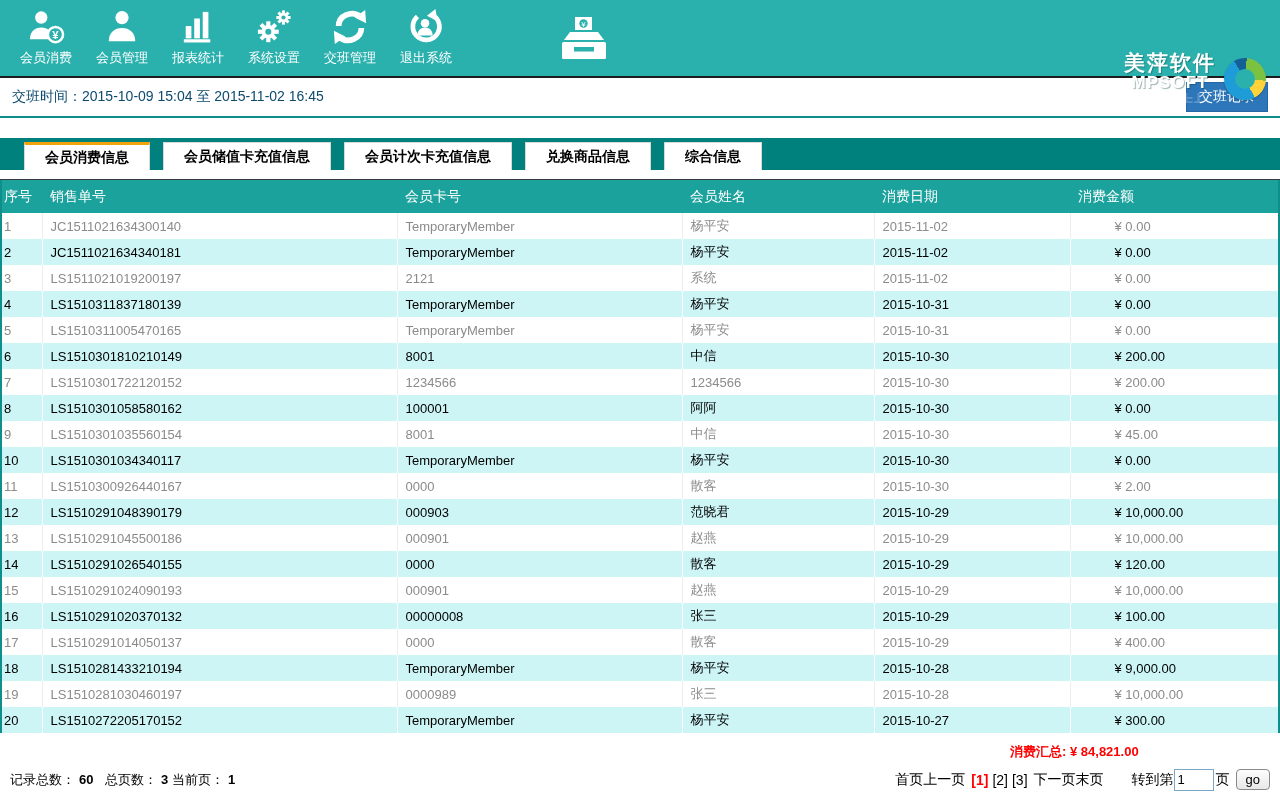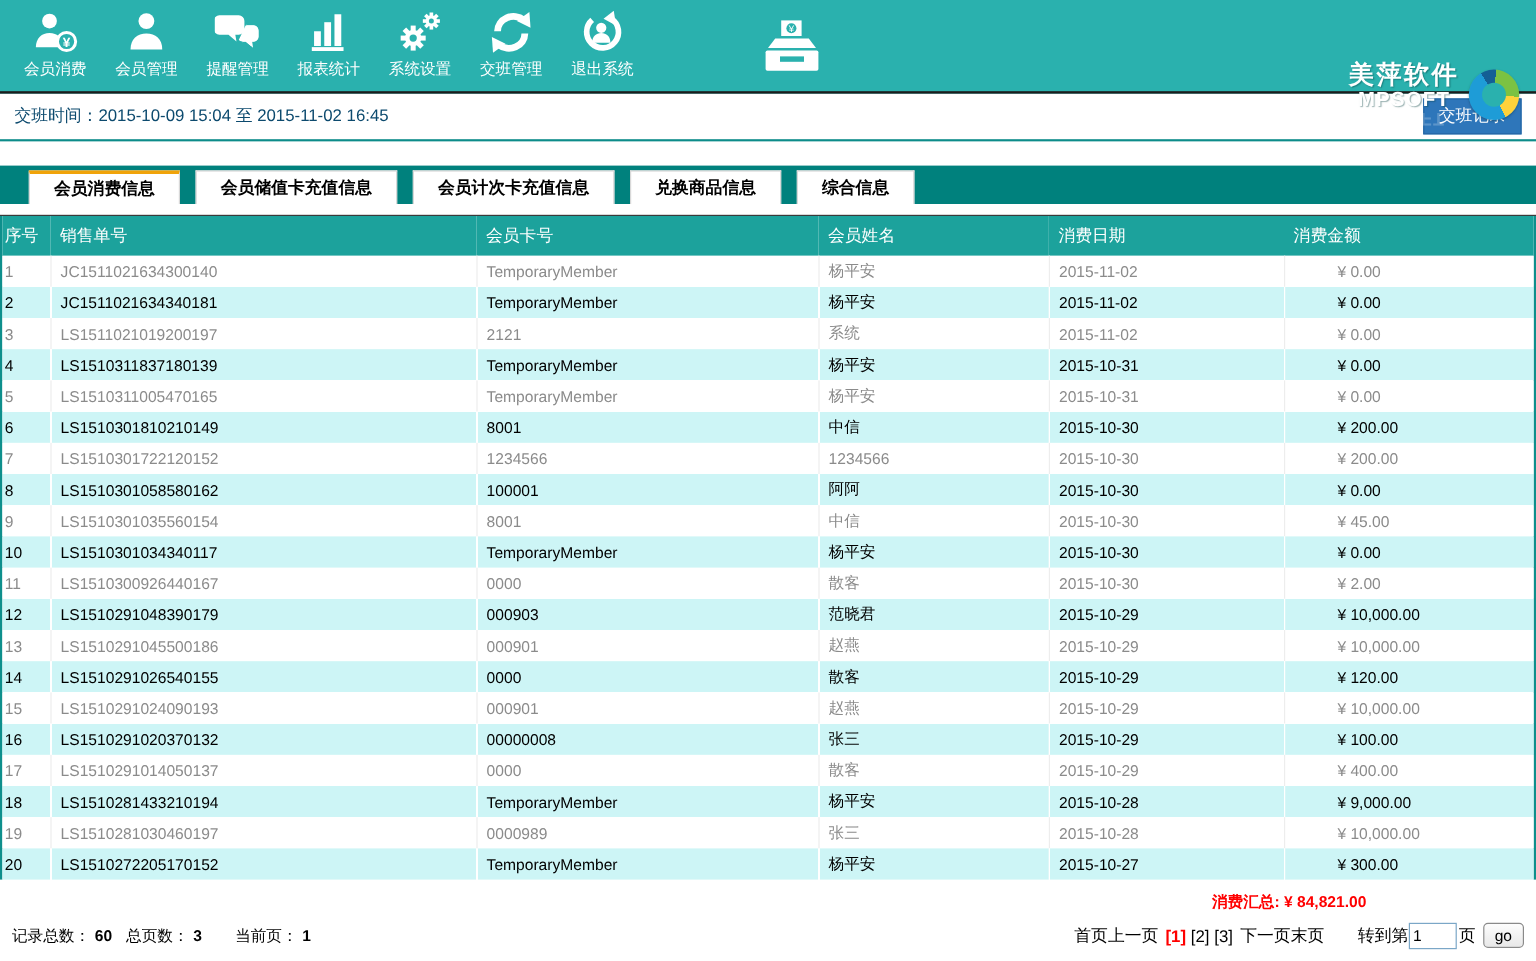--- a/index.html
+++ b/index.html
@@ -94,30 +94,20 @@
   <div class="menu-item">
     <span class="micon">
       <svg width="34" height="36" viewBox="0 0 36 38" fill="#fff">
         <circle cx="18" cy="9" r="7"></circle>
         <path d="M4 34c0-9 6-14 14-14s14 5 14 14z"></path>
       </svg>
     </span>
     <span class="mlabel">会员管理</span>
   </div>
 
-  <div class="menu-item">
-    <span class="micon">
-      <svg width="38" height="36" viewBox="0 0 40 38" fill="#fff">
-        <path d="M4 4h17a5 5 0 015 5v7a5 5 0 01-5 5h-3l1 6-7-6H4a5 5 0 01-5-5V9a5 5 0 015-5z"></path>
-        <path d="M28 12h6a5 5 0 015 5v6a5 5 0 01-5 5h-1v5l-6-5h-3" stroke="#2ab1ae" stroke-width="1.6"></path>
-        <path d="M27 13h7a4.5 4.5 0 014.5 4.5v5A4.5 4.5 0 0134 27h-1.2l.8 5.5-6.6-5.5H24a4.5 4.5 0 01-3-1.3"></path>
-      </svg>
-    </span>
-    <span class="mlabel">提醒管理</span>
-  </div>
 
   <div class="menu-item">
     <span class="micon">
       <svg width="34" height="36" viewBox="0 0 36 38" fill="#fff">
         <rect x="5" y="18" width="6" height="13"></rect>
         <rect x="14" y="10" width="6" height="21"></rect>
         <rect x="23" y="3" width="6" height="28"></rect>
         <rect x="3" y="32" width="28" height="3.4"></rect>
       </svg>
     </span>
@@ -407,21 +397,21 @@
   <span class="summary-text">
     <span>消费汇总:</span>
     <span>¥ 84,821.00</span>
   </span>
 </div>
 
 <div class="bottom-bar">
   <span class="stats">
     <span>记录总数：</span><b>60</b>
     <span style="margin-left:8px">总页数：</span><b>3</b>
-    <span style="margin-left:24px">当前页：</span><b>1</b>
+    <span style="margin-left:0">当前页：</span><b>1</b>
   </span>
 
   <span class="pager">
     <span class="pg">首页</span>
     <span class="pg" style="margin-right:4px">上一页</span>
     <span><span class="page active">[1]</span><span class="page">[2]</span><span class="page">[3]</span></span>
     <span class="pg" style="margin-left:4px">下一页</span>
     <span class="pg">末页</span>
 
     <span class="goto">

